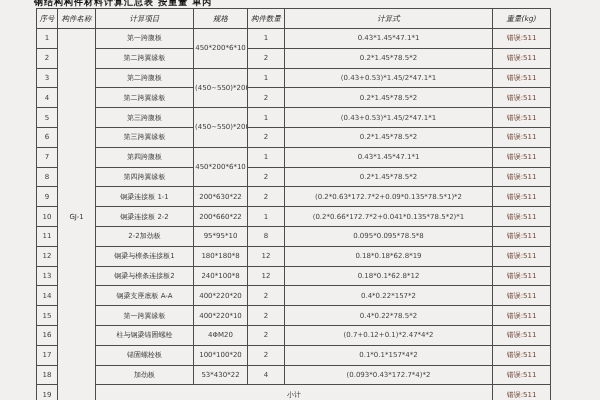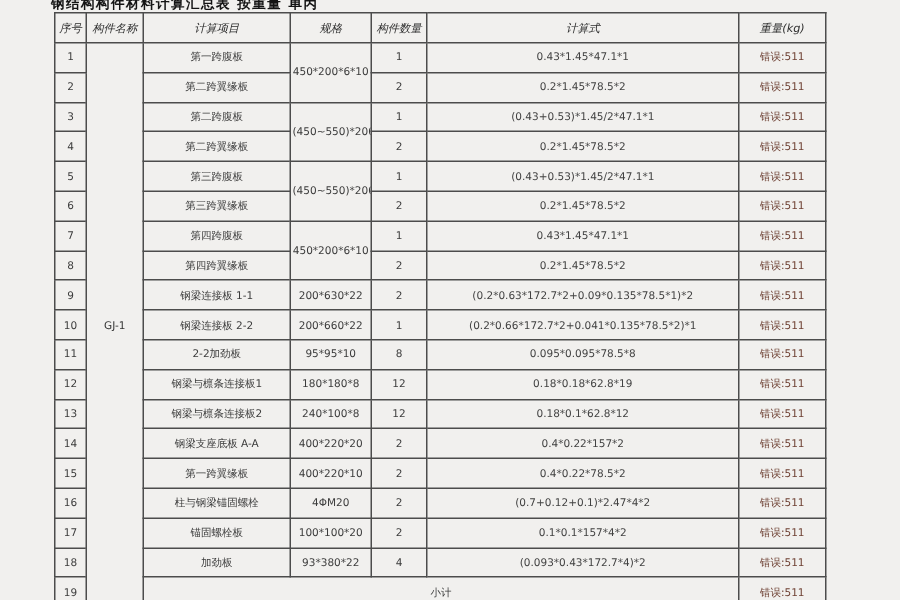--- a/index.html
+++ b/index.html
@@ -199,21 +199,21 @@
         <td>17</td>
         <td>锚固螺栓板</td>
         <td rowspan="1">100*100*20</td>
         <td>2</td>
         <td class="formula">0.1*0.1*157*4*2</td>
         <td class="weight">错误:511</td>
       </tr>
       <tr>
         <td>18</td>
         <td>加劲板</td>
-        <td rowspan="1">93*380*22</td>
+        <td rowspan="1">53*430*22</td>
         <td>4</td>
         <td class="formula">(0.093*0.43*172.7*4)*2</td>
         <td class="weight">错误:511</td>
       </tr>
       <tr>
         <td>19</td>
         <td class="subtotal-cell" colspan="4">小计</td>
         <td class="weight">错误:511</td>
       </tr>
     </tbody>

